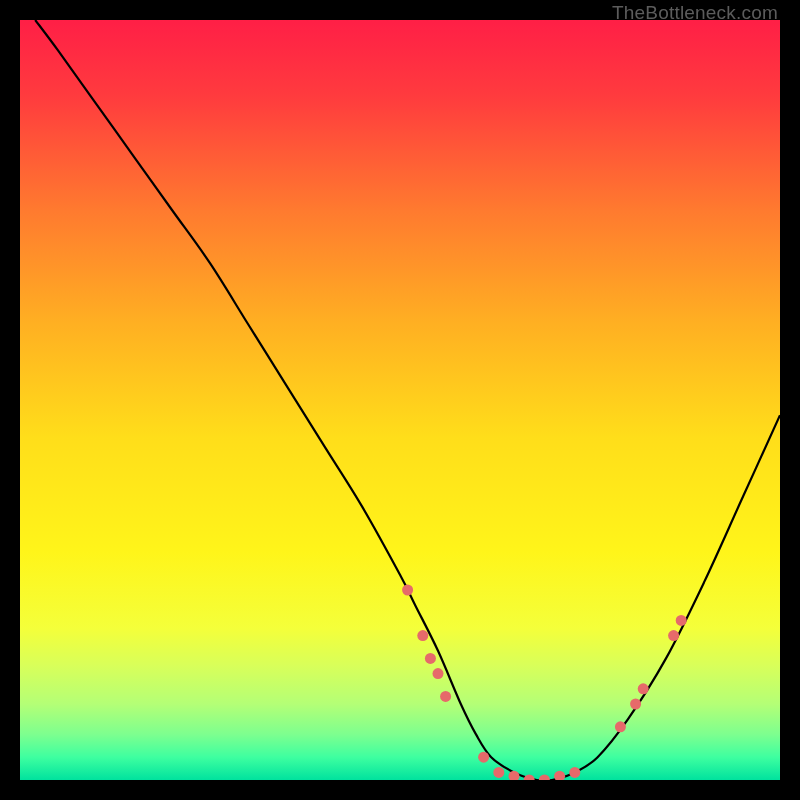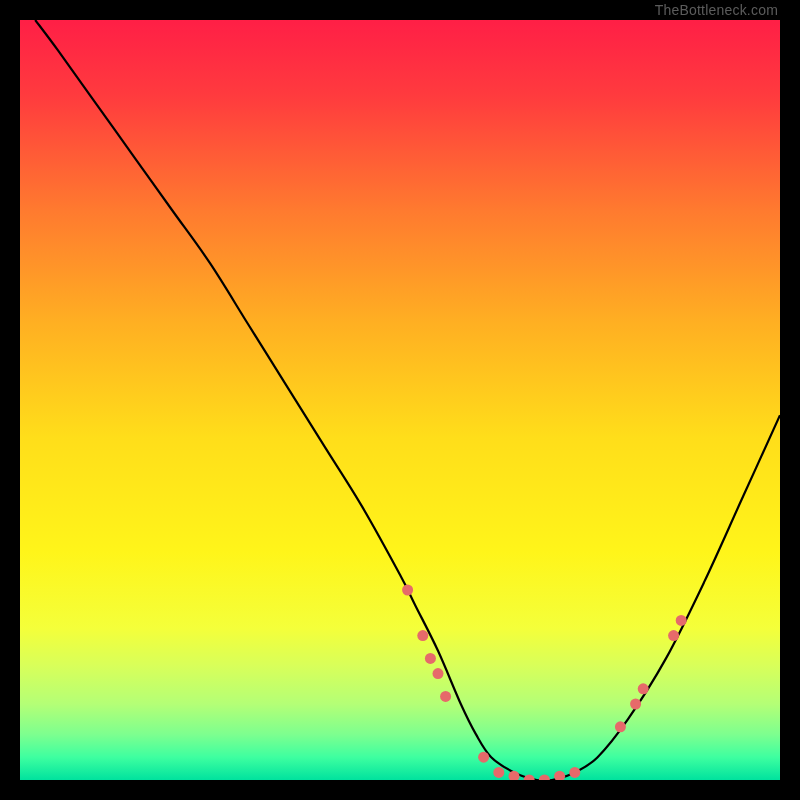--- a/index.html
+++ b/index.html
@@ -30,21 +30,21 @@
     left: 0;
     top: 0;
     width: 760px;
     height: 760px;
   }
   .watermark {
     position: absolute;
     top: 2px;
     right: 22px;
     font-family: Arial, Helvetica, sans-serif;
-    font-size: 14px;
+    font-size: 19px;
     color: #5c5c5c;
     letter-spacing: 0.2px;
   }
 </style>
 </head>
 <body>
 
 <div class="frame">
   <div class="watermark">TheBottleneck.com</div>
 

